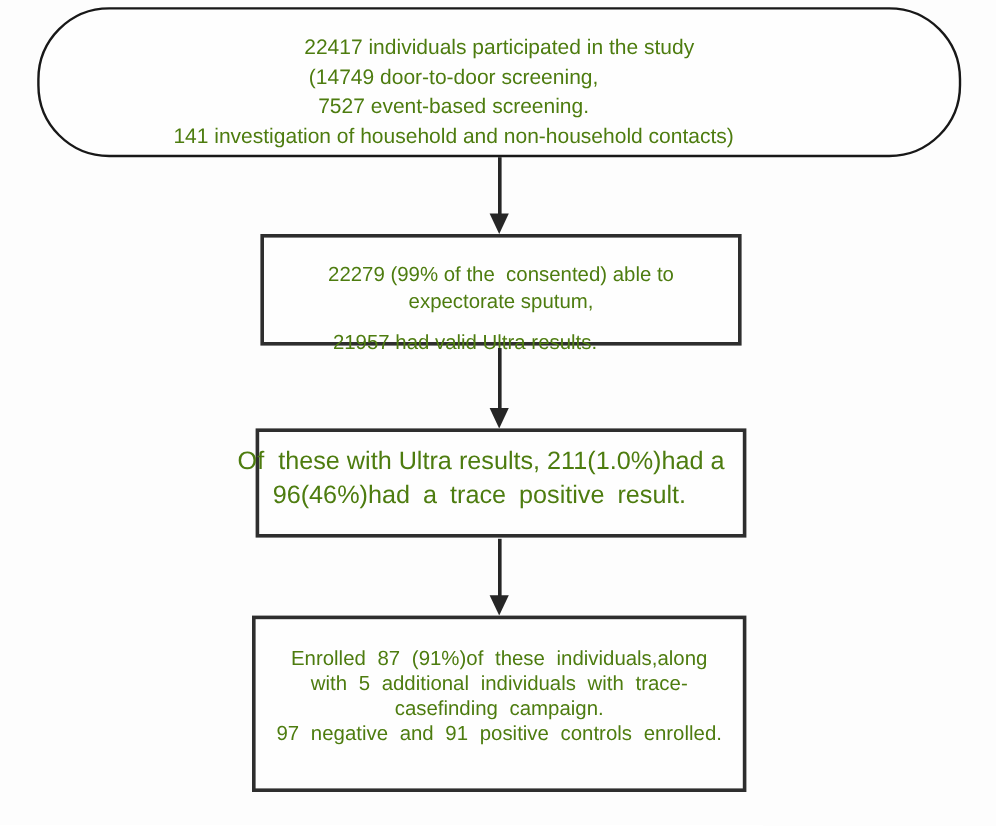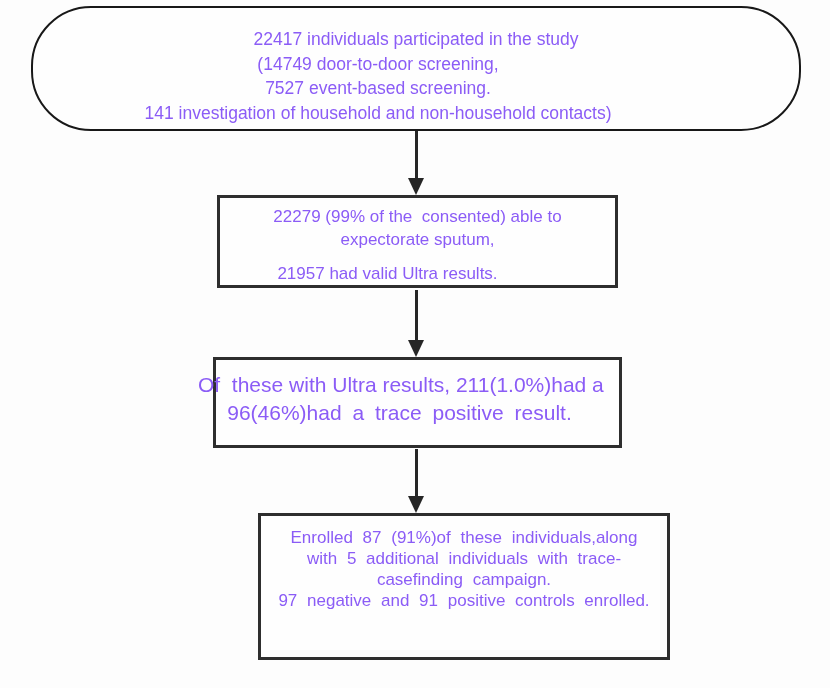--- a/index.html
+++ b/index.html
@@ -6,21 +6,21 @@
     margin: 0;
     padding: 0;
     background: #ffffff;
   }
   #canvas {
     position: relative;
     width: 830px;
     height: 688px;
     background: #fdfdfd;
     font-family: "Liberation Sans", "DejaVu Sans", sans-serif;
-    color: #8b5cf6;
+    color: #4d7c0f;
     overflow: hidden;
   }
   .node {
     position: absolute;
     box-sizing: border-box;
     background: #fefefe;
     text-align: center;
   }
   .line {
     white-space: pre;
@@ -41,44 +41,43 @@
   
   .rect {
     border: 3px solid #2e2e2e;
     font-size: 17px;
   }
   .box-2 {
     left: 217px;
     top: 195px;
     width: 401px;
     height: 93px;
-    padding-top: 8px;
+    padding-top: 20px;
     line-height: 22.5px;
   }
   .box-2 .line:nth-child(3) { position: relative; left: -30px; margin-top: 12px; }
   .box-3 {
     left: 213px;
     top: 357px;
     width: 409px;
     height: 91px;
     padding-top: 13px;
     line-height: 23px;
     font-size: 21px;
   }
   .box-3 .line { position: relative; left: -18px; }
   .box-3 .line:nth-child(1) { margin-bottom: 5px; }
   .box-3 .line:nth-child(2) { word-spacing: 5px; }
   .box-4 {
     left: 210px;
     top: 513px;
     width: 412px;
     height: 147px;
-    padding-top: 11px;
+    padding-top: 22px;
     line-height: 21px;
-    margin-left: 48px;
   }
   .box-4 .line { word-spacing: 5px; }
   .box-4 .line:nth-child(6) { word-spacing: 3px; }
   
   .arrow {
     position: absolute;
     width: 22px;
     left: 405px;
   }
   .arrow .shaft {

